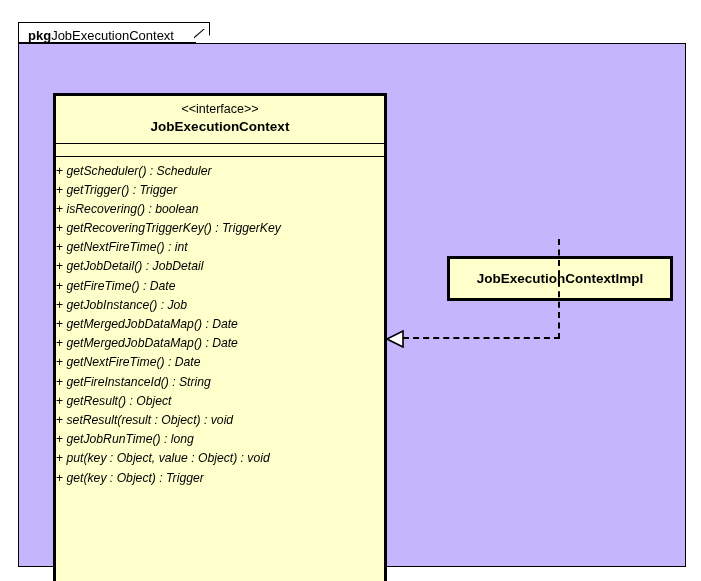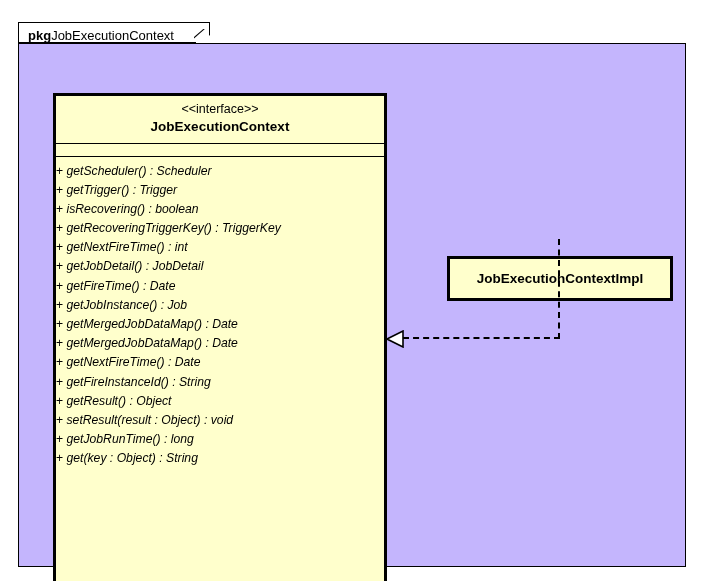--- a/index.html
+++ b/index.html
@@ -219,21 +219,22 @@
           <div class="method-row"><span class="vis">+</span> <span class="sig">getJobDetail() : JobDetail</span></div>
           <div class="method-row"><span class="vis">+</span> <span class="sig">getFireTime() : Date</span></div>
           <div class="method-row"><span class="vis">+</span> <span class="sig">getJobInstance() : Job</span></div>
           <div class="method-row"><span class="vis">+</span> <span class="sig">getMergedJobDataMap() : Date</span></div>
           <div class="method-row"><span class="vis">+</span> <span class="sig">getMergedJobDataMap() : Date</span></div>
           <div class="method-row"><span class="vis">+</span> <span class="sig">getNextFireTime() : Date</span></div>
           <div class="method-row"><span class="vis">+</span> <span class="sig">getFireInstanceId() : String</span></div>
           <div class="method-row"><span class="vis">+</span> <span class="sig">getResult() : Object</span></div>
           <div class="method-row"><span class="vis">+</span> <span class="sig">setResult(result : Object) : void</span></div>
           <div class="method-row"><span class="vis">+</span> <span class="sig">getJobRunTime() : long</span></div>
-          <div class="method-row"><span class="vis">+</span> <span class="sig">get(key : Object) : String</span></div>
+          <div class="method-row"><span class="vis">+</span> <span class="sig">put(key : Object, value : Object) : void</span></div>
+          <div class="method-row"><span class="vis">+</span> <span class="sig">get(key : Object) : Trigger</span></div>
         </div>
     </div>
 
     <div class="uml-class" id="impl-class">
       <span class="class-title">JobExecutionContextImpl</span>
     </div>
 
     <div id="realization-line-v"></div>
     <div id="realization-line-h"></div>
     <div id="realization-arrowhead">

